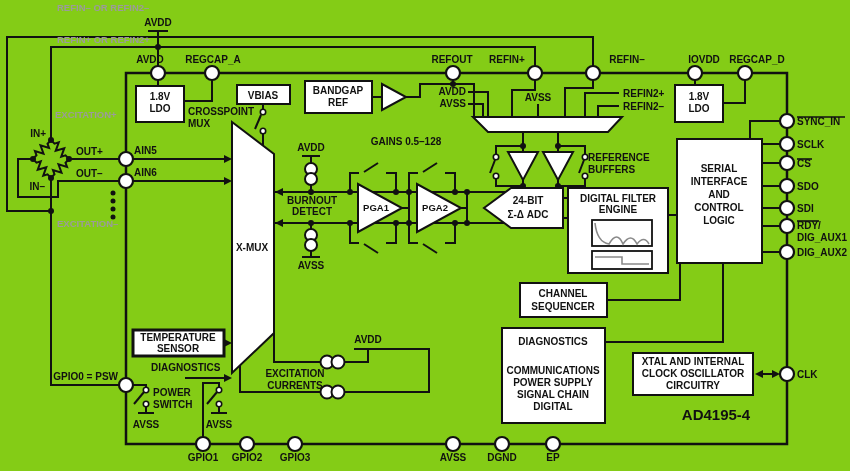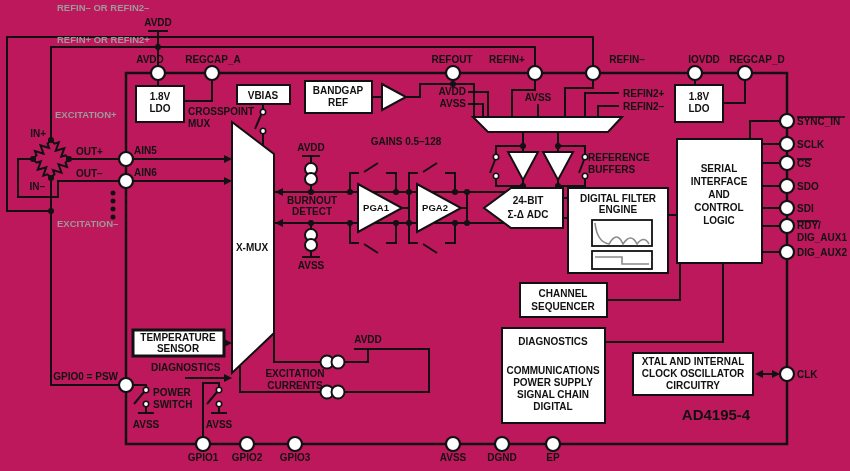--- a/index.html
+++ b/index.html
@@ -1,16 +1,16 @@
 <!DOCTYPE html>
 <html><head>
 <meta charset="utf-8">
 <style>
   html,body{margin:0;padding:0;background:#fff;}
-  #stage{position:relative;width:850px;height:471px;background:#be185d;overflow:hidden;}
+  #stage{position:relative;width:850px;height:471px;background:#84cc16;overflow:hidden;}
   svg{position:absolute;left:0;top:0;}
   text{font-family:"Liberation Sans","DejaVu Sans",sans-serif;font-weight:bold;fill:#111;}
   .t{font-size:10px;}
   .ts{font-size:9.5px;}
   .tc{text-anchor:middle;}
   .te{text-anchor:end;}
   .gray{fill:#9b9b9b;}
   .big{font-size:15px;}
 </style>
 </head>

